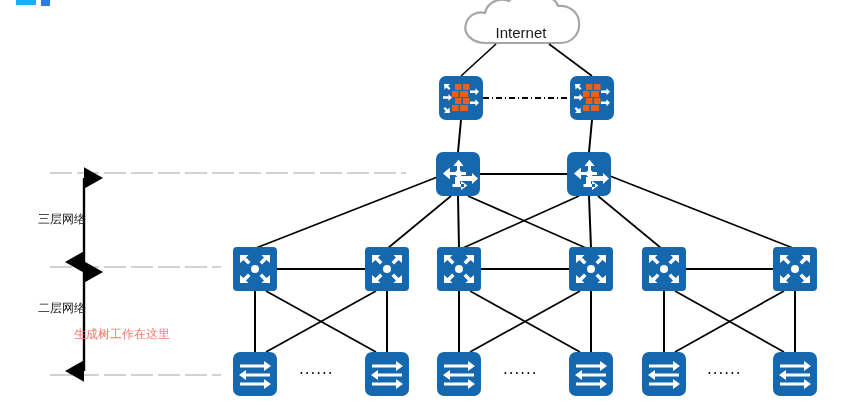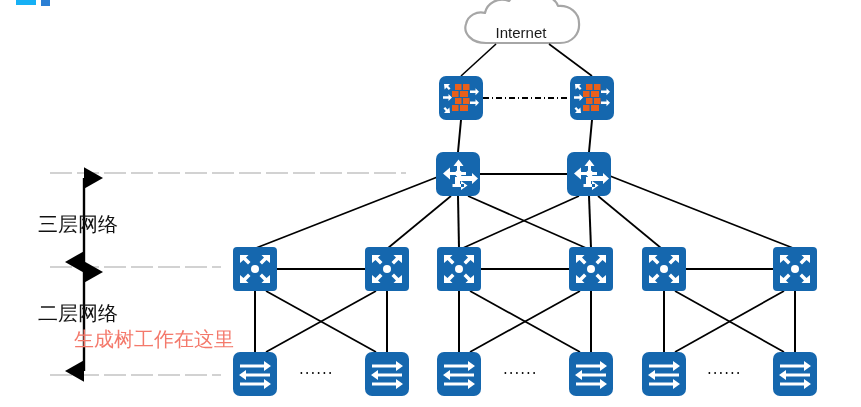--- a/index.html
+++ b/index.html
@@ -3,21 +3,21 @@
 <meta charset="utf-8">
 <style>
   html,body{margin:0;padding:0;background:#ffffff;}
   body{width:861px;height:407px;position:relative;overflow:hidden;
        font-family:"Liberation Sans","DejaVu Sans",sans-serif;}
   #stage{position:absolute;left:16px;top:0;width:861px;height:407px;}
   #svg-layer{position:absolute;left:0;top:0;width:861px;height:407px;}
   .node{position:absolute;}
   .iconbox{width:44px;height:44px;border-radius:7px;background:#1567AE;position:relative;}
   .iconbox.sw3{border-radius:4px;}
-  .axis-label{position:absolute;font-size:20px;color:#111;white-space:nowrap;
+  .axis-label{position:absolute;font-size:12px;color:#111;white-space:nowrap;
      font-family:"DejaVu Sans","Liberation Sans",sans-serif;}
   .axis-label.red{color:#F4796B;}
   .ellipsis{position:absolute;font-size:15px;letter-spacing:1px;color:#111;
      font-family:"DejaVu Sans",sans-serif;line-height:1;}
   .corner-art{position:absolute;}
 </style>
 </head>
 <body>
 
 <div id="stage">

